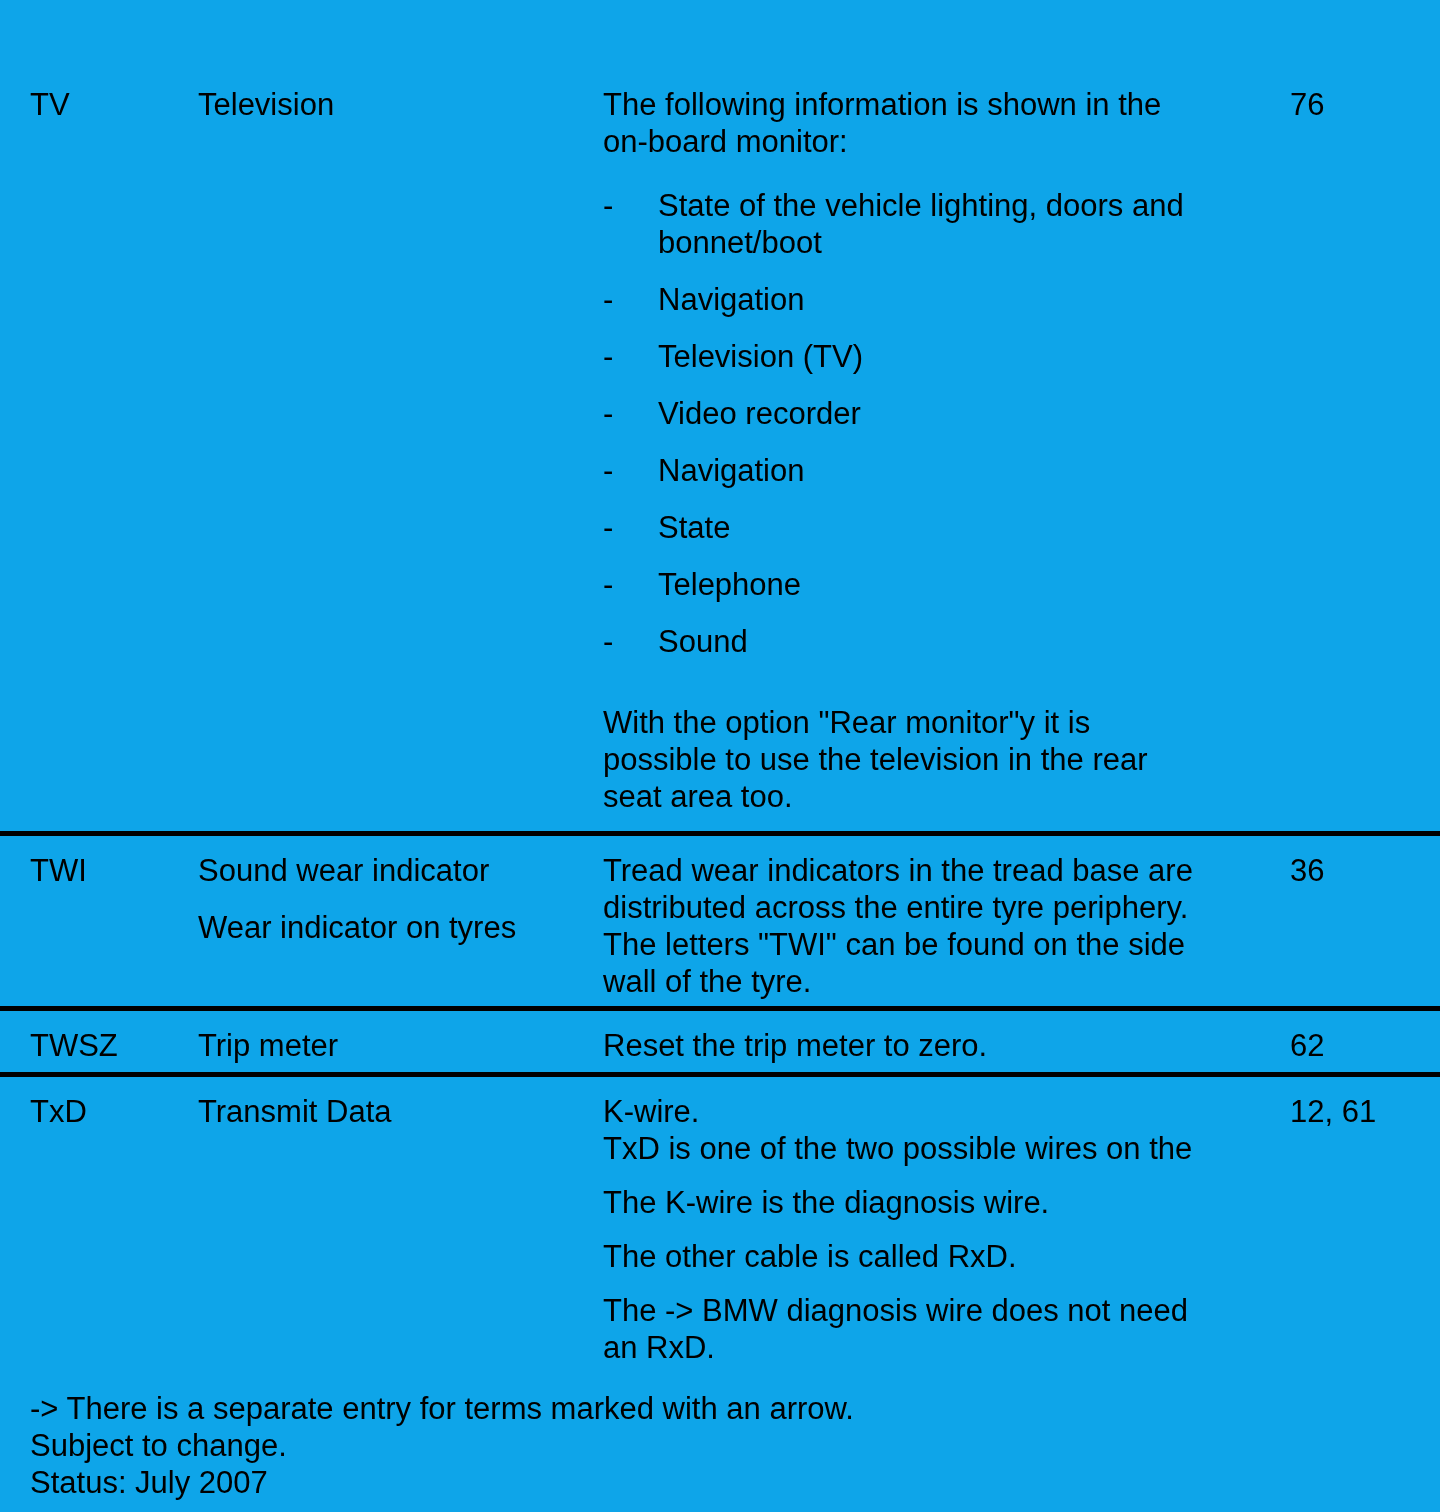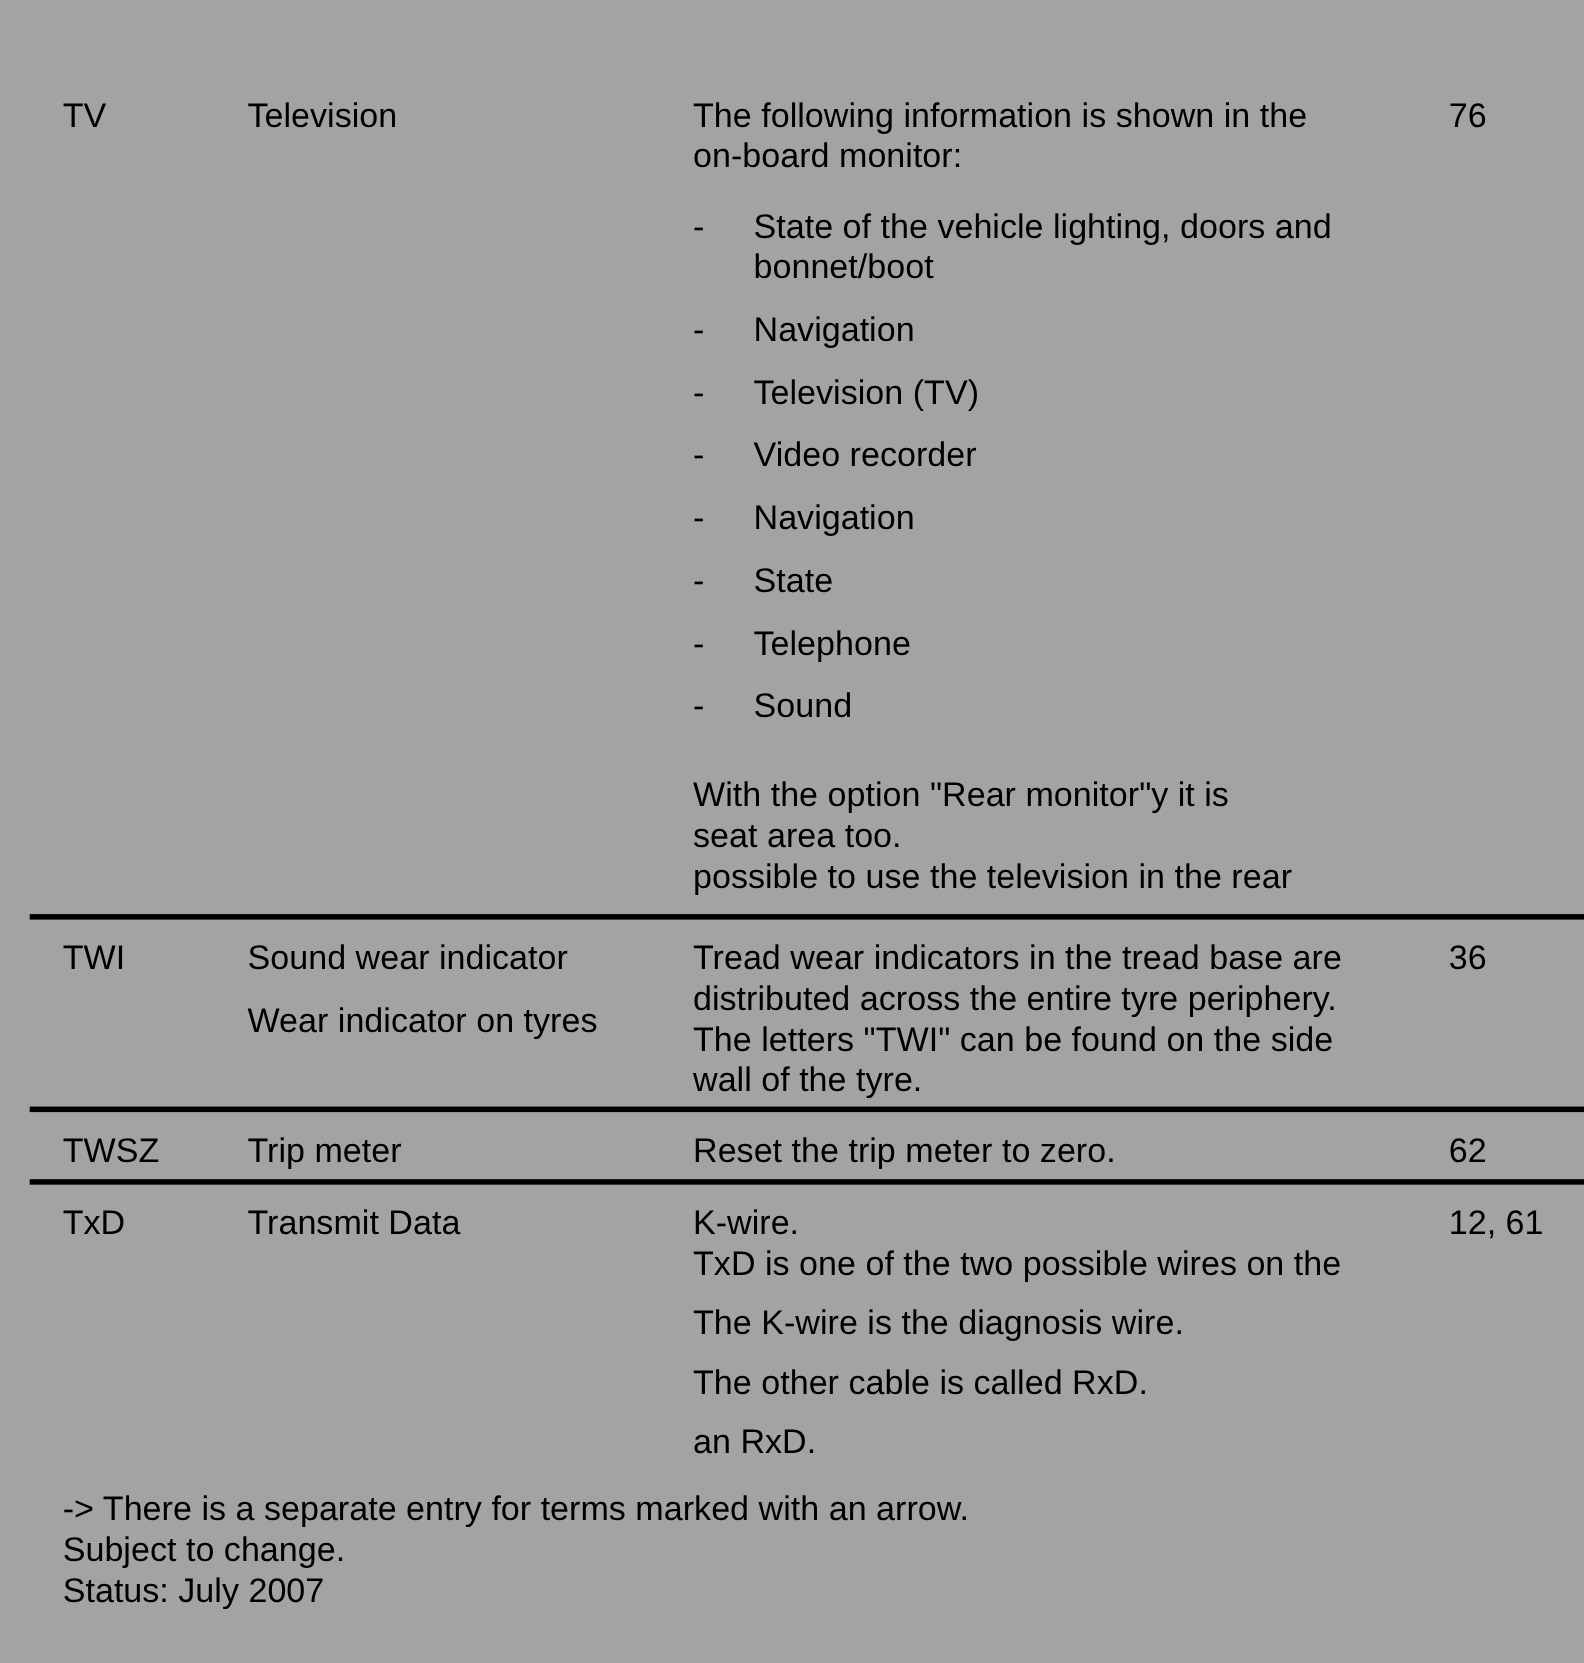--- a/index.html
+++ b/index.html
@@ -4,29 +4,28 @@
 <style>
   html, body {
     margin: 0;
     padding: 0;
     background: #ffffff;
   }
   .page {
     position: relative;
     width: 1440px;
     height: 1512px;
-    background: #a3a3a3;
+    background: #0ea5e9;
     color: #000000;
     font-family: "Liberation Sans", "DejaVu Sans", sans-serif;
     font-size: 31px;
     line-height: 37px;
     box-sizing: border-box;
     padding-top: 86px;
     overflow: hidden;
-    padding-left: 27px;
   }
   .row {
     display: grid;
     grid-template-columns: 168px 405px 657px auto;
     box-sizing: border-box;
     padding-left: 30px;
     padding-right: 8px;
   }
   .row.bordered { border-bottom: 5px solid #000000; }
   .row-tv   { padding-bottom: 16px; }
@@ -128,22 +127,22 @@
         </li>
         <li>
           <span class="dash">-</span>
           <span class="btext">
               <span class="line">Sound</span>
             </span>
         </li>
       </ul>
       <p class="outro">
           <span class="line">With the option "Rear monitor"y it is</span>
+          <span class="line">possible to use the television in the rear</span>
           <span class="line">seat area too.</span>
-          <span class="line">possible to use the television in the rear</span>
         </p>
     </div>
     <div class="cell pages-cell">
       <p>76</p>
     </div>
   </div>
 
   <div class="row bordered row-twi">
     <div class="cell">
       <p>TWI</p>
@@ -200,20 +199,21 @@
           <span class="line">K-wire.</span>
           <span class="line">TxD is one of the two possible wires on the</span>
         </p>
       <p>
           <span class="line">The K-wire is the diagnosis wire.</span>
         </p>
       <p>
           <span class="line">The other cable is called RxD.</span>
         </p>
       <p>
+          <span class="line">The -&gt; BMW diagnosis wire does not need</span>
           <span class="line">an RxD.</span>
         </p>
     </div>
     <div class="cell pages-cell">
       <p>12, 61</p>
     </div>
   </div>
 
   <div class="footer">
     <p>-&gt; There is a separate entry for terms marked with an arrow.</p>

